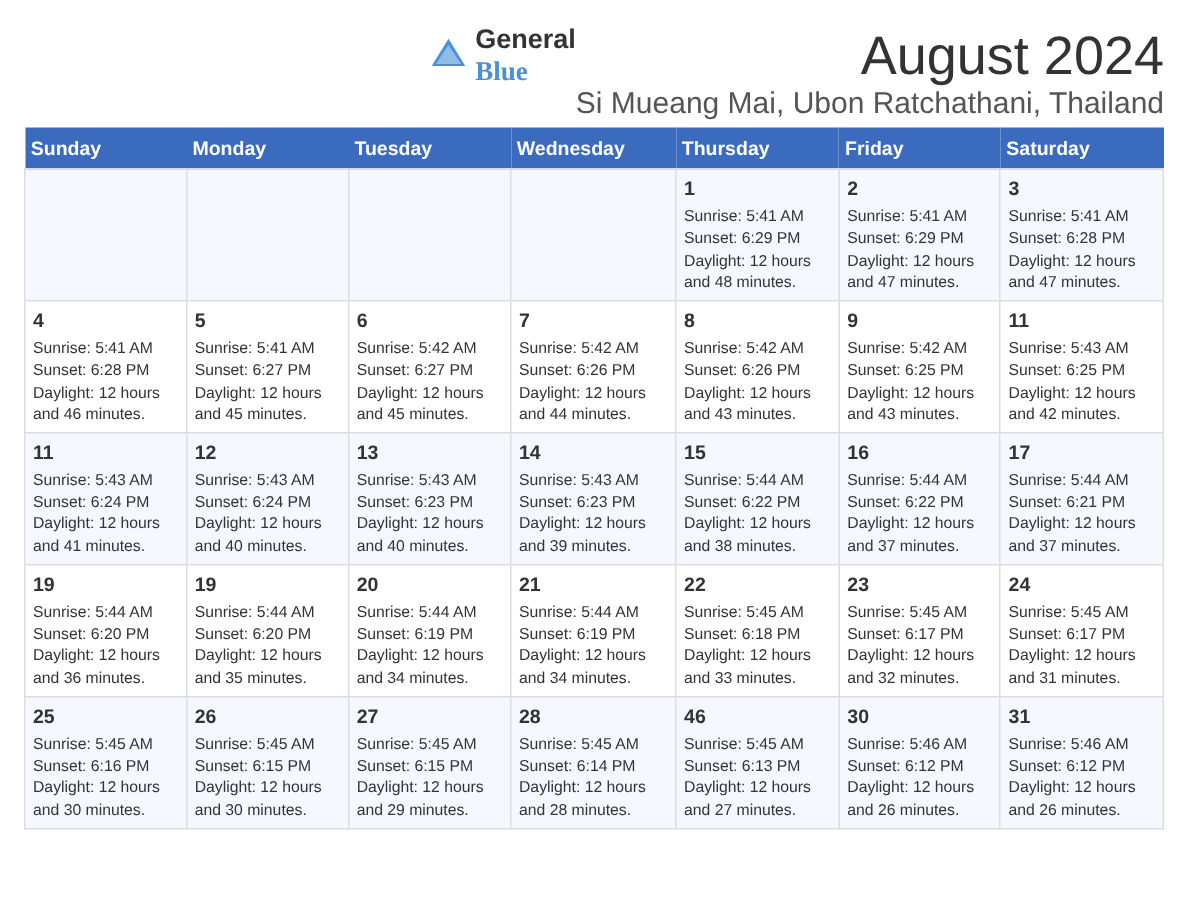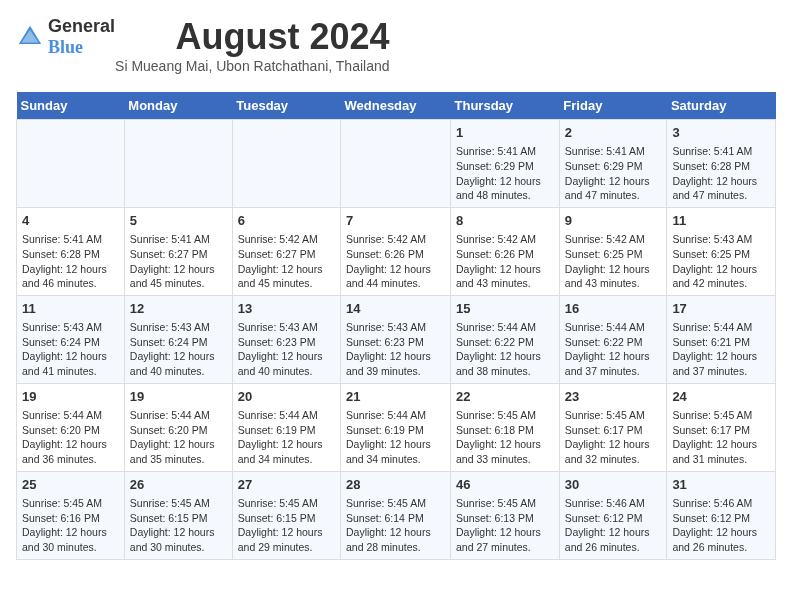--- a/index.html
+++ b/index.html
@@ -5,23 +5,23 @@
     * { box-sizing: border-box; margin: 0; padding: 0; }
     body {
       font-family: Arial, sans-serif;
       background: #fff;
       width: 792px;
       min-height: 612px;
       padding: 16px;
     }
     .header-section {
       display: flex;
-      justify-content: flex-start;
+      justify-content: flex-end;
       align-items: flex-start;
-      margin-bottom: 18px;
+      margin-bottom: 4px;
     }
     .logo {
       display: flex;
       align-items: center;
       gap: 4px;
     }
     .logo-text-general {
       font-size: 18px;
       font-weight: bold;
       color: #333;
@@ -34,25 +34,25 @@
     }
     .logo-icon {
       width: 28px;
       height: 28px;
     }
     .title-section {
       text-align: right;
     }
     .month-title {
       font-size: 36px;
-      font-weight: bold;
+      font-weight: normal;
       color: #333;
     }
     .location-title {
-      font-size: 14px;
+      font-size: 20px;
       color: #555;
     }
     table {
       width: 100%;
       border-collapse: collapse;
       font-size: 11px;
       border-radius: 31px;
     }
     thead tr th {
       background-color: #3a6bbf;

